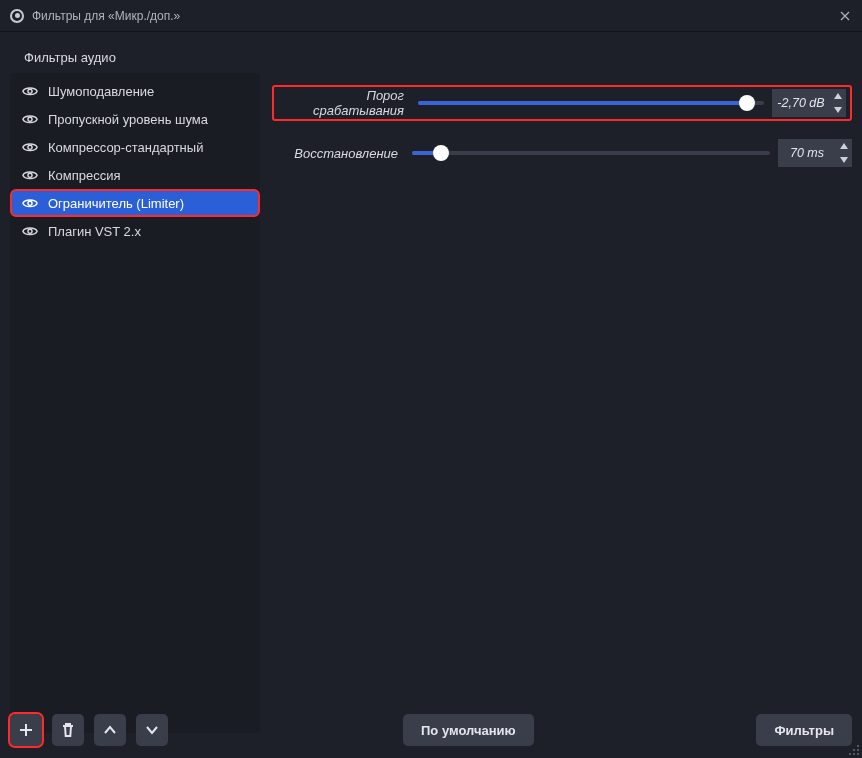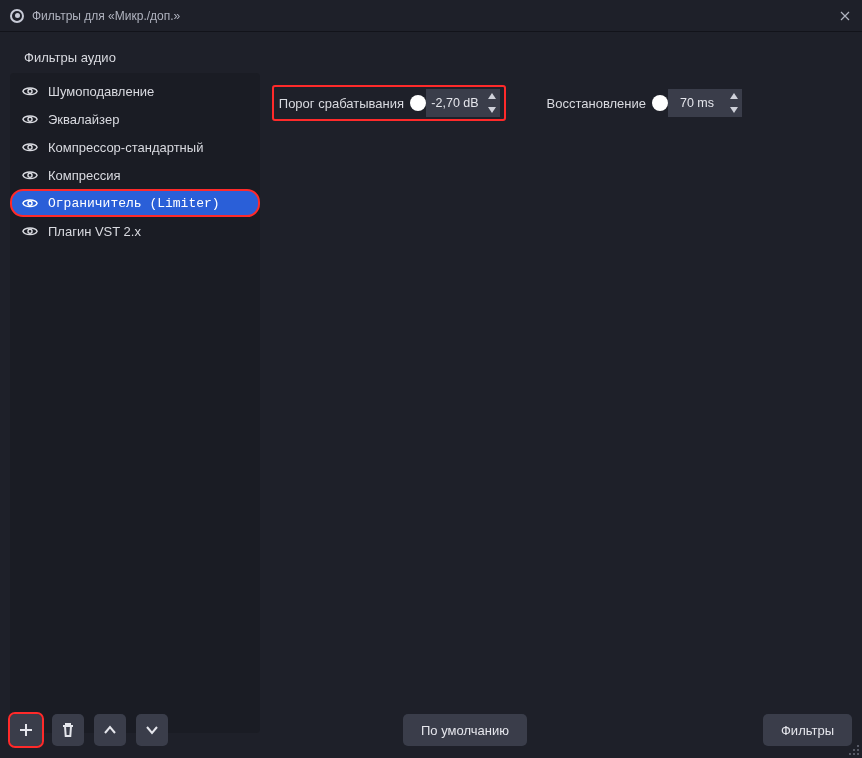--- a/index.html
+++ b/index.html
@@ -64,28 +64,29 @@
   }
   .filter-item .eye {
     width:16px; height:16px; display:flex; align-items:center; justify-content:center;
   }
   .filter-item .eye svg { stroke:#d9dae0; stroke-width:1.6; fill:none; }
   .filter-item.selected {
     background: #2a5fd8;
     color: #fff;
   }
   .filter-item.selected .eye svg { stroke:#fff; }
-  .filter-item.hl { border: 2px solid #ff2a2a; border-radius:13px;font-family:Liberation Mono, monospace; }
+  .filter-item.hl { border: 2px solid #ff2a2a; border-radius:6px; }
 
   .settings {
     flex: 1;
     display: flex;
-    flex-direction: row;
+    flex-direction: column;
     gap: 14px;
     padding-top: 12px;
+    font-style: italic;
   }
   .row {
     display: flex;
     align-items: center;
     height: 36px;
     gap: 8px;
   }
   .row.hl { border: 2px solid #ff2a2a; border-radius:3px; padding:0 4px; }
   .row-label {
     width: 132px;
@@ -150,20 +151,21 @@
   .icon-btn svg { width:16px; height:16px; stroke:#e5e6ec; stroke-width:2; fill:none; }
   .icon-btn.plus.hl { outline: 2px solid #ff2a2a; }
   .text-btn {
     height:32px;
     background:#3a3d4a;
     border-radius:5px;
     padding: 0 18px;
     display:flex; align-items:center; justify-content:center;
     color:#e5e6ec;
     cursor:pointer;
+    font-weight:bold;
   }
   .spacer { flex:1; }
   .resize-grip{
     position:absolute; right:2px; bottom:2px;
     width:12px; height:12px;
   }
   .resize-grip svg{ width:12px; height:12px; fill:#6a6d7a; }
 </style>
 </head>
 <body>
@@ -192,21 +194,21 @@
         </span>
         <span>Шумоподавление</span>
       </div>
       <div class="filter-item">
         <span class="eye">
           <svg viewBox="0 0 18 12">
             <path d="M1 6 C3 1 15 1 17 6 C15 11 3 11 1 6 Z"></path>
             <circle cx="9" cy="6" r="2.3"></circle>
           </svg>
         </span>
-        <span>Эквалайзер</span>
+        <span>Пропускной уровень шума</span>
       </div>
       <div class="filter-item">
         <span class="eye">
           <svg viewBox="0 0 18 12">
             <path d="M1 6 C3 1 15 1 17 6 C15 11 3 11 1 6 Z"></path>
             <circle cx="9" cy="6" r="2.3"></circle>
           </svg>
         </span>
         <span>Компрессор-стандартный</span>
       </div>

